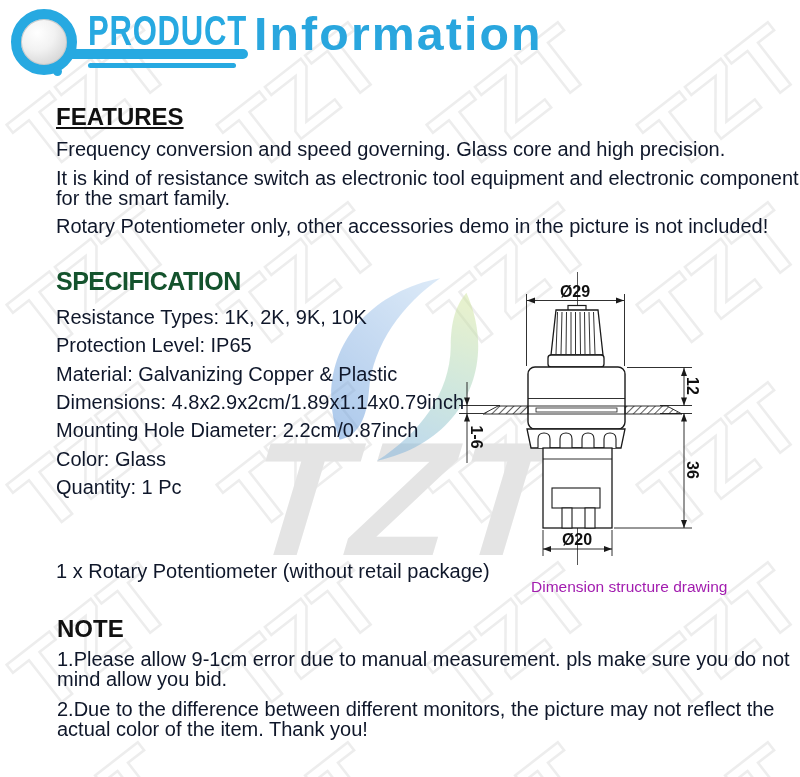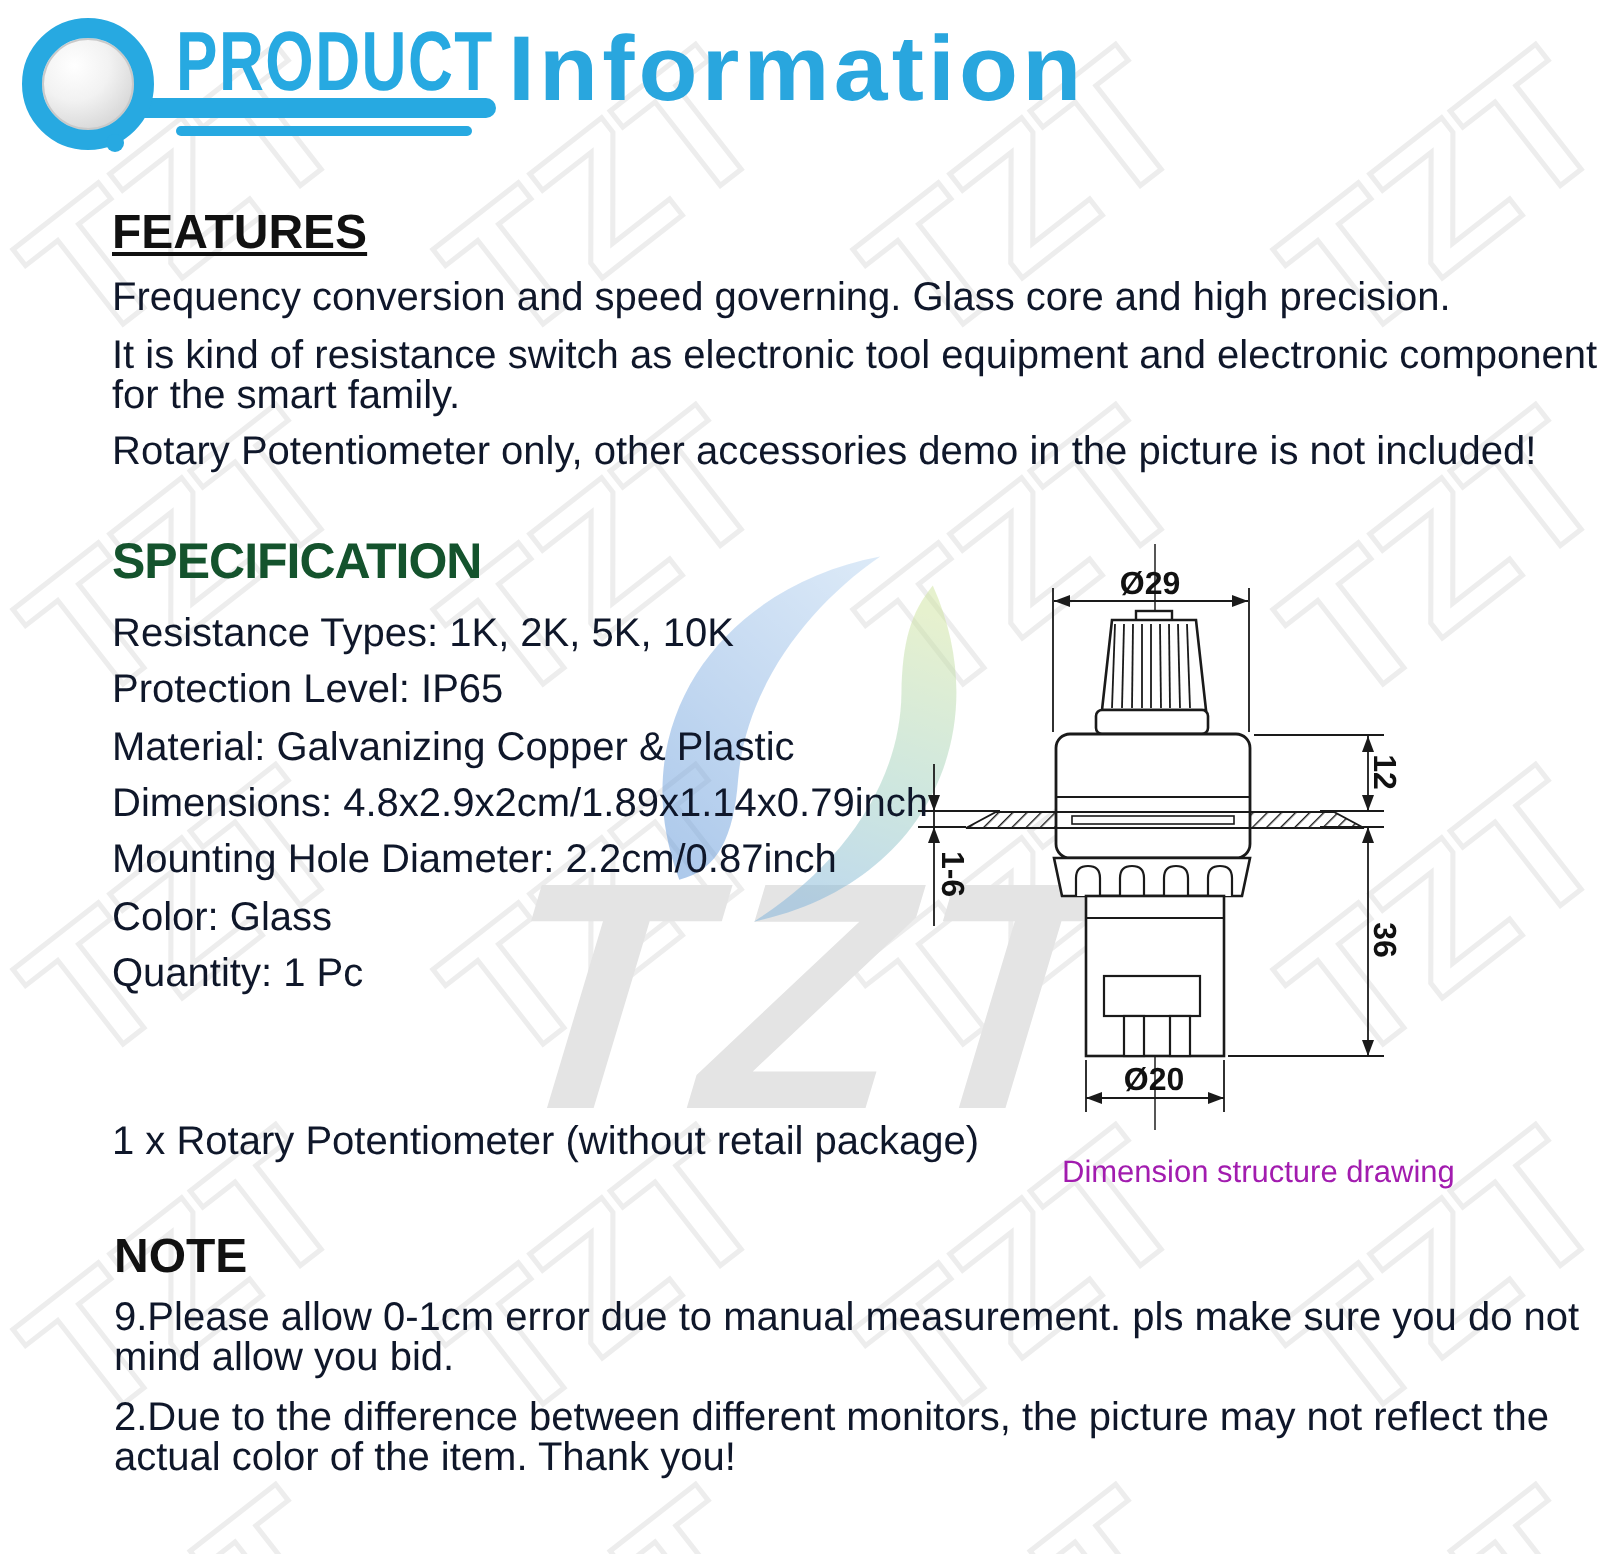--- a/index.html
+++ b/index.html
@@ -84,34 +84,34 @@
   <div class="abs z2" style="left:56px;top:168px;">
     <div class="body-line">It is kind of resistance switch as electronic tool equipment and electronic component</div>
     <div class="body-line">for the smart family.</div>
   </div>
   <div class="abs z2" style="left:56px;top:216px;">
     <div class="body-line">Rotary Potentiometer only, other accessories demo in the picture is not included!</div>
   </div>
 
   <div class="abs h1-big z2" style="left:56px;top:268px;">SPECIFICATION</div>
   <div class="abs spec-list z2" style="left:56px;top:303px;">
-    <div class="body-line">Resistance Types: 1K, 2K, 5K, 10K</div>
+    <div class="body-line">Resistance Types: 1K, 2K, 9K, 10K</div>
     <div class="body-line">Protection Level: IP65</div>
     <div class="body-line">Material: Galvanizing Copper &amp; Plastic</div>
     <div class="body-line">Dimensions: 4.8x2.9x2cm/1.89x1.14x0.79inch</div>
     <div class="body-line">Mounting Hole Diameter: 2.2cm/0.87inch</div>
     <div class="body-line">Color: Glass</div>
     <div class="body-line">Quantity: 1 Pc</div>
   </div>
 
   <div class="abs body-line z2" style="left:56px;top:561px;">1 x Rotary Potentiometer (without retail package)</div>
 
   <div class="abs h1 z2" style="left:57px;top:616px;">NOTE</div>
   <div class="abs z2" style="left:57px;top:649px;">
-    <div class="body-line">9.Please allow 0-1cm error due to manual measurement. pls make sure you do not</div>
+    <div class="body-line">1.Please allow 9-1cm error due to manual measurement. pls make sure you do not</div>
     <div class="body-line">mind allow you bid.</div>
   </div>
   <div class="abs z2" style="left:57px;top:699px;">
     <div class="body-line">2.Due to the difference between different monitors, the picture may not reflect the</div>
     <div class="body-line">actual color of the item. Thank you!</div>
   </div>
 
   <svg id="drawing" width="290" height="312" viewBox="430 258 290 312">
     <defs>
       <pattern id="hatch" width="5" height="5" patternUnits="userSpaceOnUse" patternTransform="rotate(45)">

